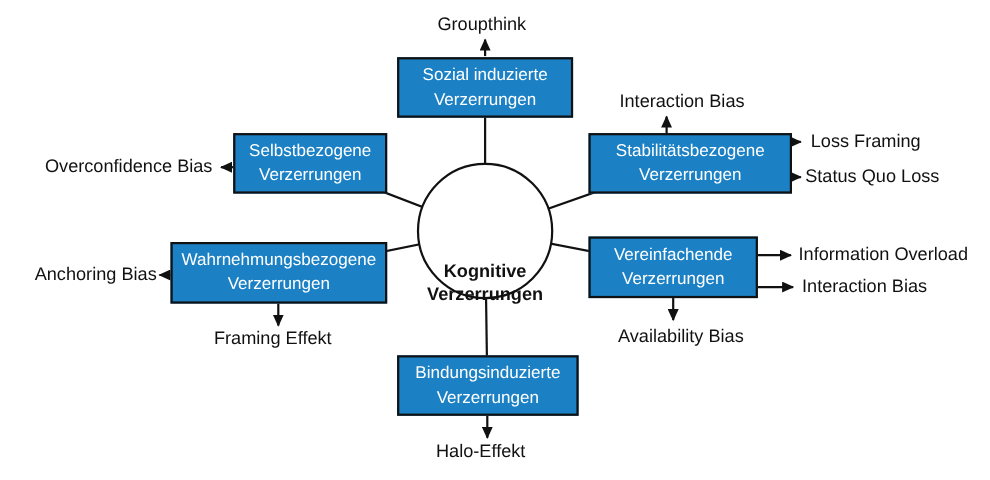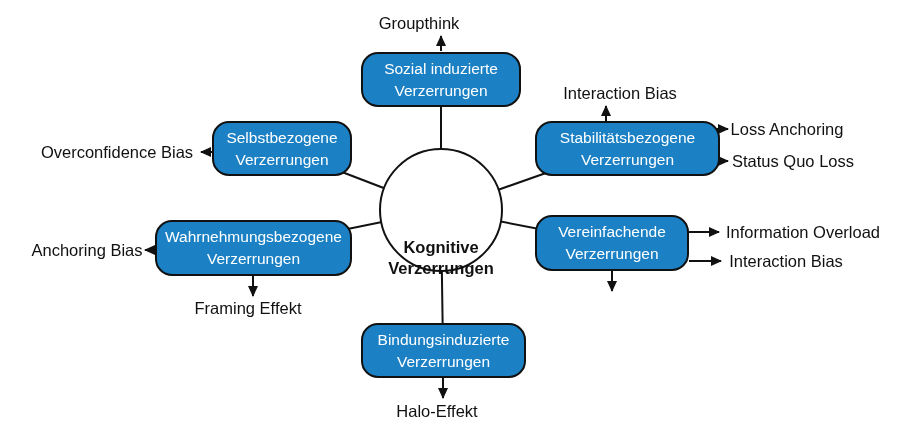--- a/index.html
+++ b/index.html
@@ -10,21 +10,21 @@
     background: var(--bg, #ffffff);
     font-family: "Liberation Sans", sans-serif;
     overflow: hidden;
   }
   .stage svg { position: absolute; left: 0; top: 0; }
   .box {
     position: absolute;
     box-sizing: border-box;
     background: var(--box-fill, #1b80c4);
     border: 2px solid var(--box-border, #111111);
-    border-radius: 17px;
+    border-radius: 0;
     color: var(--box-text, #ffffff);
     display: flex;
     flex-direction: column;
     align-items: center;
     justify-content: center;
     text-align: center;
     font-size: 15.5px;
     line-height: 22px;
     font-weight: 500;
   }
@@ -114,24 +114,25 @@
   </div>
   <div class="box" style="left:535px; top:215px; width:154px; height:56px;align-items:center;">
     <span>Vereinfachende</span>
     <span>Verzerrungen</span>
   </div>
   <div class="box" style="left:361px; top:323px; width:165px; height:55px;">
     <span>Bindungsinduzierte</span>
     <span>Verzerrungen</span>
   </div>
 
-  <div class="lbl" style="left:419px; top:23px;">Groupthink</div>
+  <div class="lbl" style="left:438px; top:23px;">Groupthink</div>
   <div class="lbl" style="left:117px; top:152px;">Overconfidence Bias</div>
   <div class="lbl" style="left:620px; top:93px;">Interaction Bias</div>
-  <div class="lbl" style="left:787px; top:129px;">Loss Anchoring</div>
+  <div class="lbl" style="left:787px; top:129px;">Loss Framing</div>
   <div class="lbl" style="left:793px; top:161px;">Status Quo Loss</div>
   <div class="lbl" style="left:87px;  top:250px;">Anchoring Bias</div>
   <div class="lbl" style="left:248px; top:308px;">Framing Effekt</div>
   <div class="lbl" style="left:803px; top:232px;">Information Overload</div>
   <div class="lbl" style="left:786px; top:261px;">Interaction Bias</div>
+  <div class="lbl" style="left:619px; top:306px;">Availability Bias</div>
   <div class="lbl" style="left:437px; top:411px;">Halo-Effekt</div>
 
 </div>
 
 </body></html>

